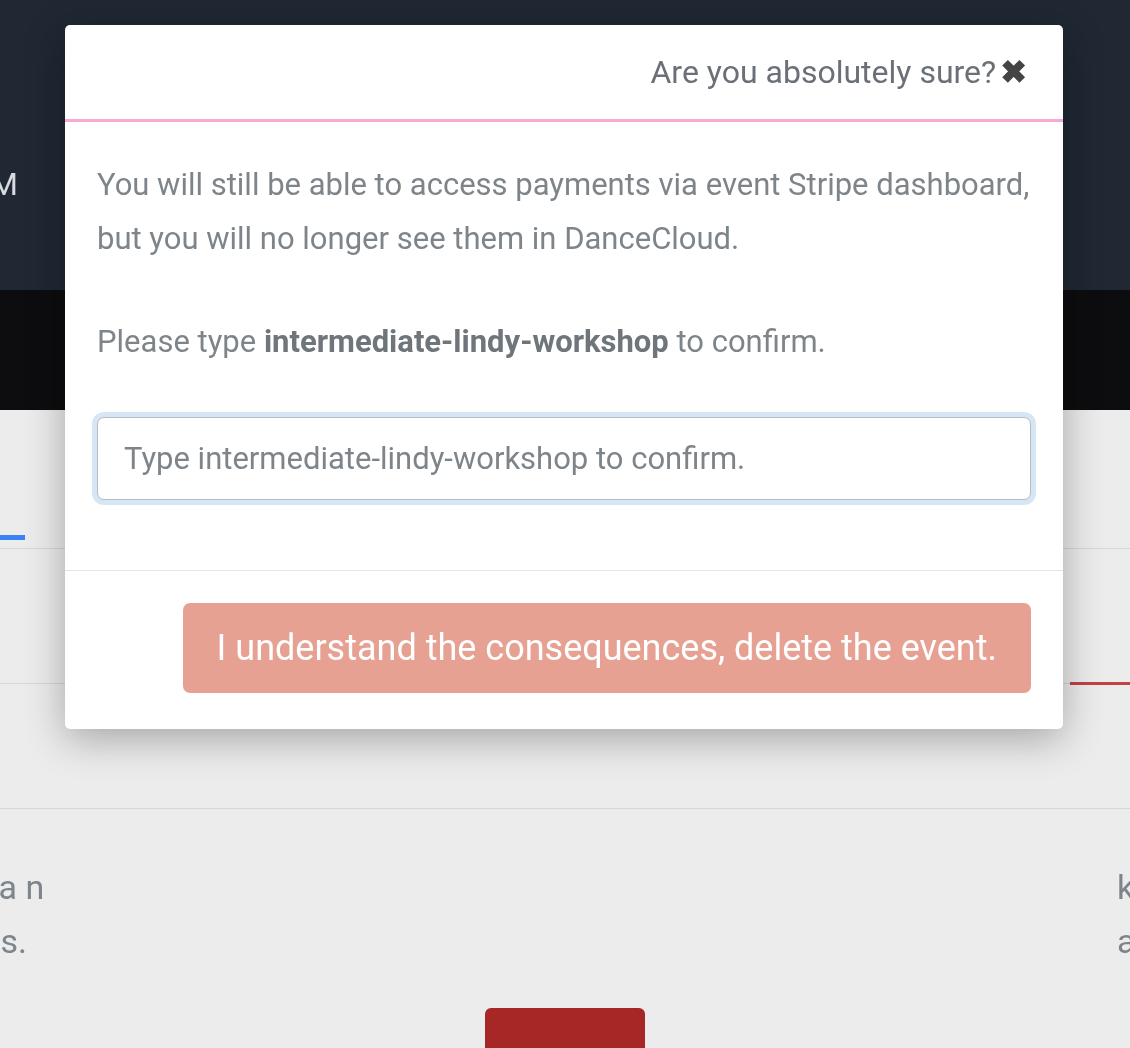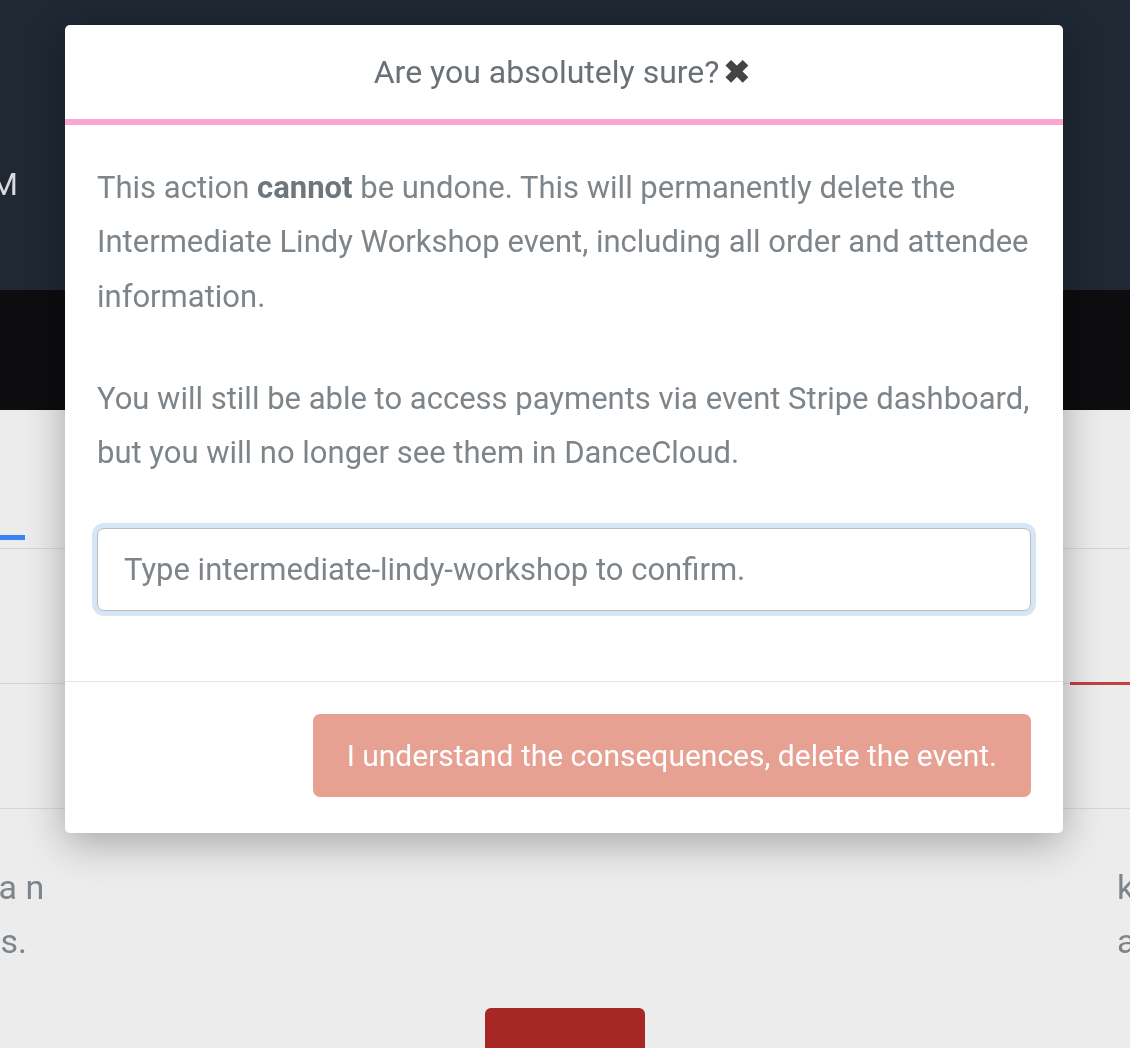--- a/index.html
+++ b/index.html
@@ -137,24 +137,24 @@
       right: 67px;
       background: #ffffff;
       border-radius: 5px;
       box-shadow: 0 10px 40px rgba(0,0,0,0.3);
       display: flex;
       flex-direction: column;
     }
     
     .modal-header {
       display: flex;
-      justify-content: center;
+      justify-content: flex-end;
       align-items: center;
       padding: 28px 32px 28px 32px;
-      border-bottom: 6px solid #f9a8d4;
+      border-bottom: 3px solid #f9a8d4;
     }
     
     .modal-title {
       font-size: 32px;
       font-weight: 400;
       color: #6a7077;
     }
     
     .close-btn {
       font-size: 32px;
@@ -213,21 +213,21 @@
       padding: 32px 32px 36px 32px;
       border-top: 1px solid #e5e5e5;
     }
     
     .delete-btn {
       background: #e6a193;
       color: #ffffff;
       border: none;
       border-radius: 7px;
       padding: 24px 34px;
-      font-size: 30px;
+      font-size: 36px;
       font-weight: 400;
       cursor: pointer;
       font-family: inherit;
       text-align: right;
     }
   </style>
 </head>
 <body>
 
 <div class="bg-dark-top"></div>
@@ -250,23 +250,23 @@
 </div>
 <div class="bg-button-area"></div>
 
 <div class="modal">
   <div class="modal-header">
     <div class="modal-title">Are you absolutely sure?</div>
     <button class="close-btn">✖</button>
   </div>
 
   <div class="modal-body">
-    <p class="body-p1">
-      <span>This action </span><span class="strong">cannot</span><span> be undone. This will permanently delete the Intermediate Lindy Workshop event, including all order and attendee information.</span>
+    <p class="body-p2">You will still be able to access payments via event Stripe dashboard, but you will no longer see them in DanceCloud.</p>
+    <p class="body-p3">
+      <span>Please type </span><span class="strong">intermediate-lindy-workshop</span><span> to confirm.</span>
     </p>
-    <p class="body-p2">You will still be able to access payments via event Stripe dashboard, but you will no longer see them in DanceCloud.</p>
     <input type="text" class="confirm-input" placeholder="Type intermediate-lindy-workshop to confirm." style="">
   </div>
 
   <div class="modal-footer">
     <button class="delete-btn">I understand the consequences, delete the event.</button>
   </div>
 </div>
 
 </body></html>

